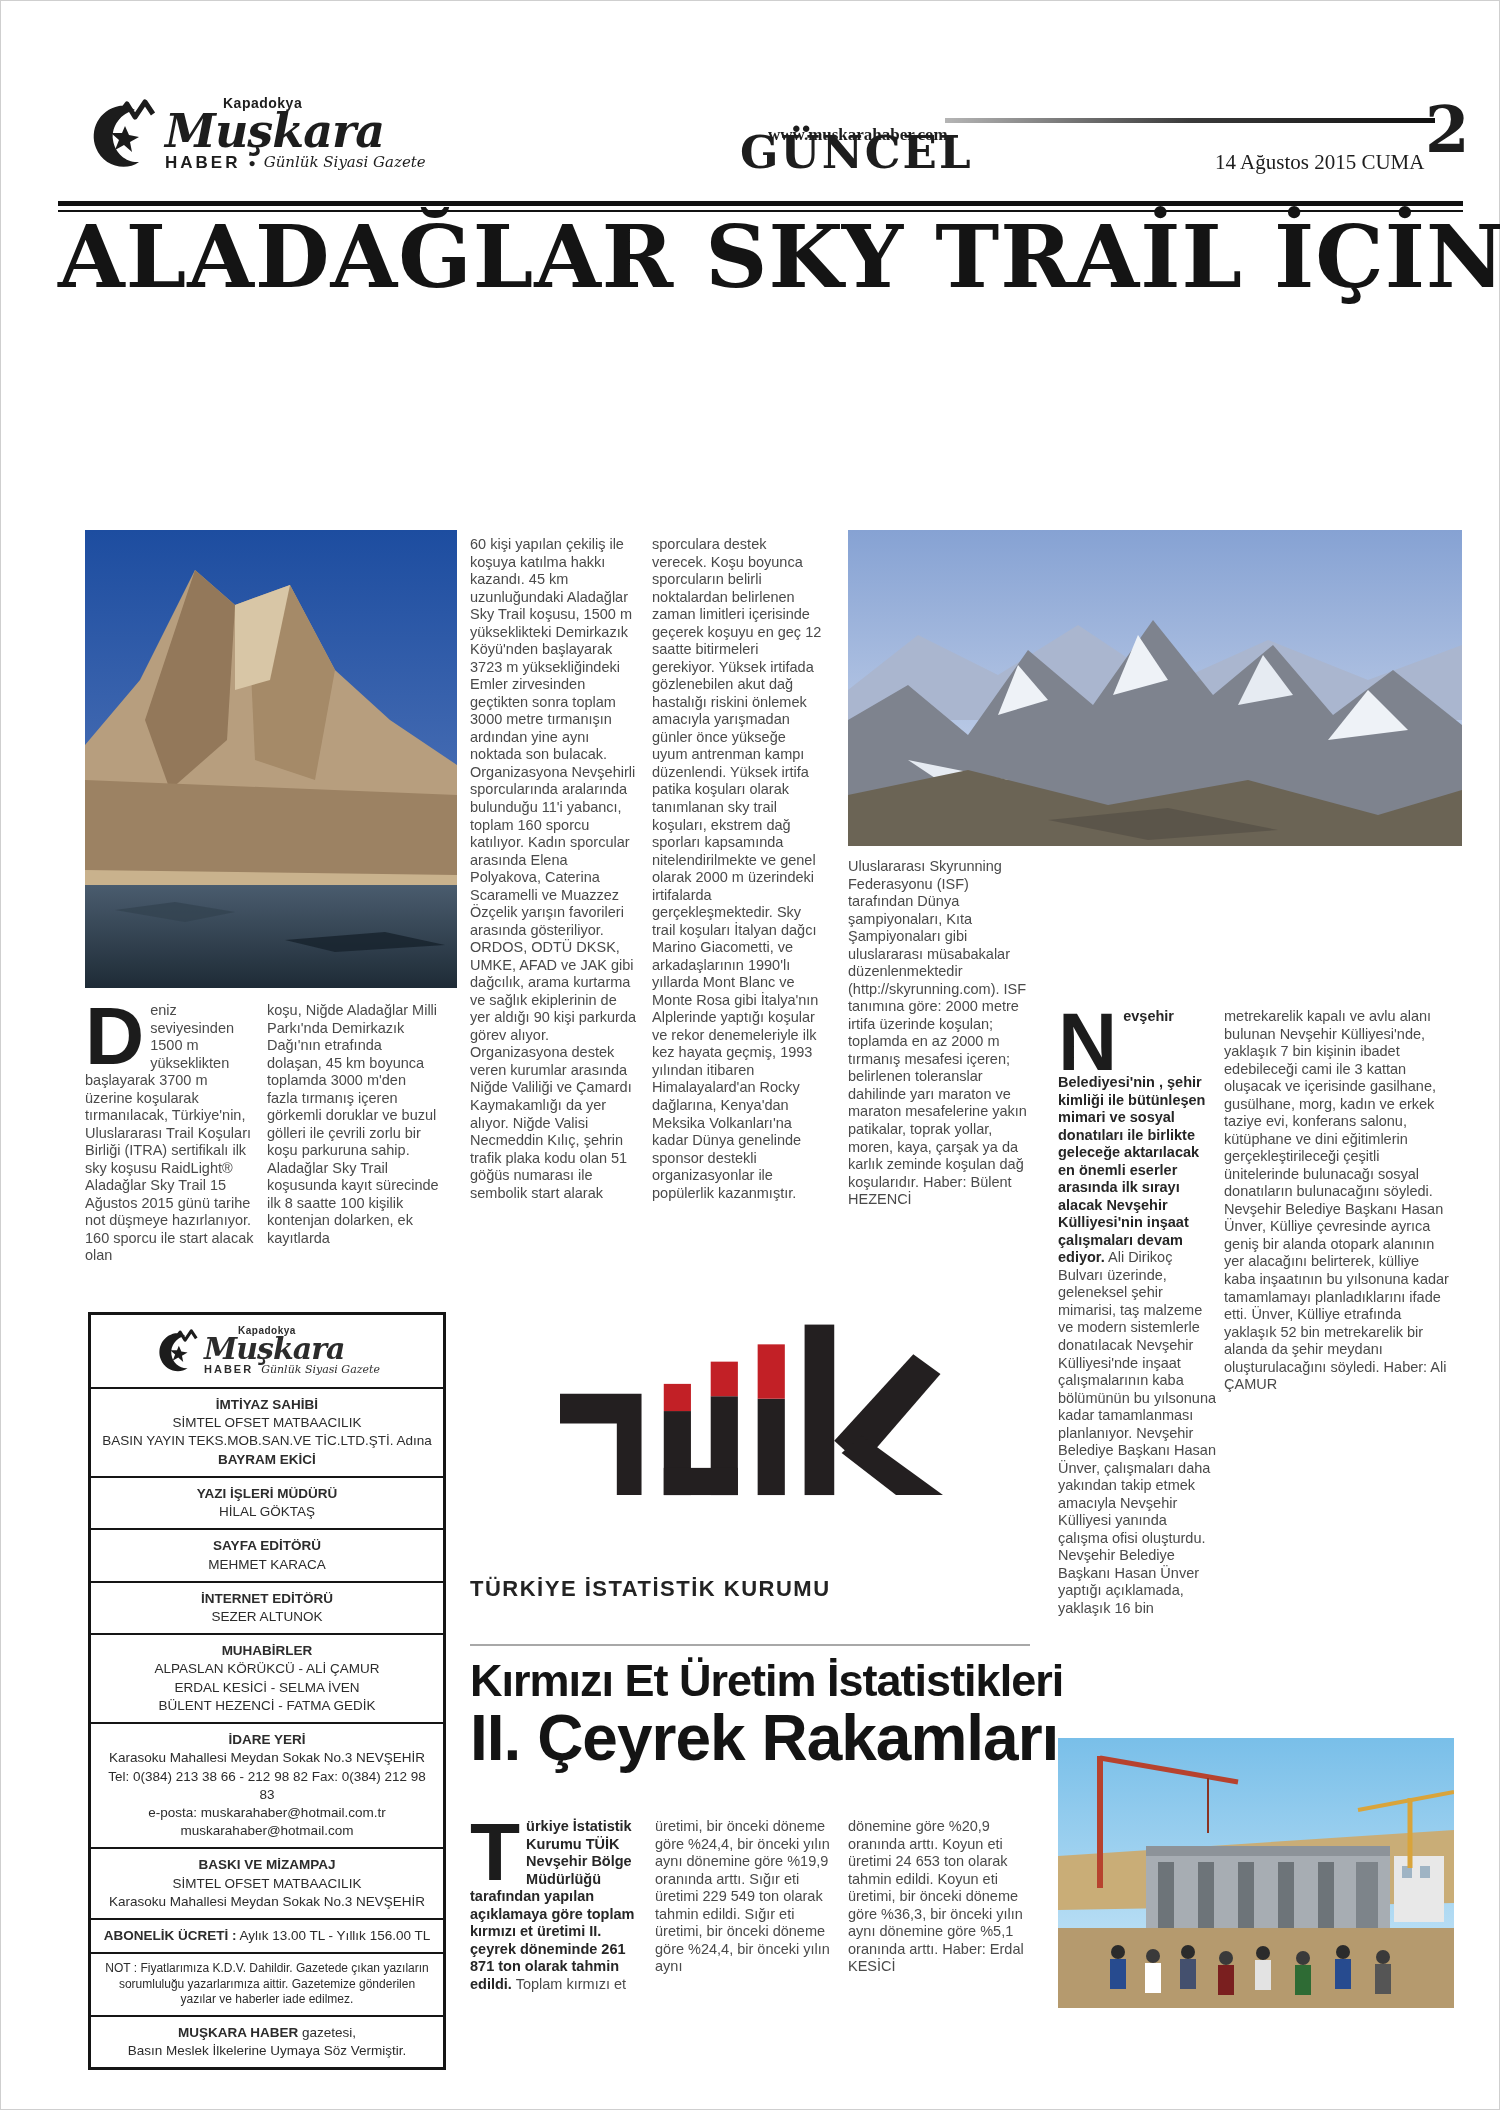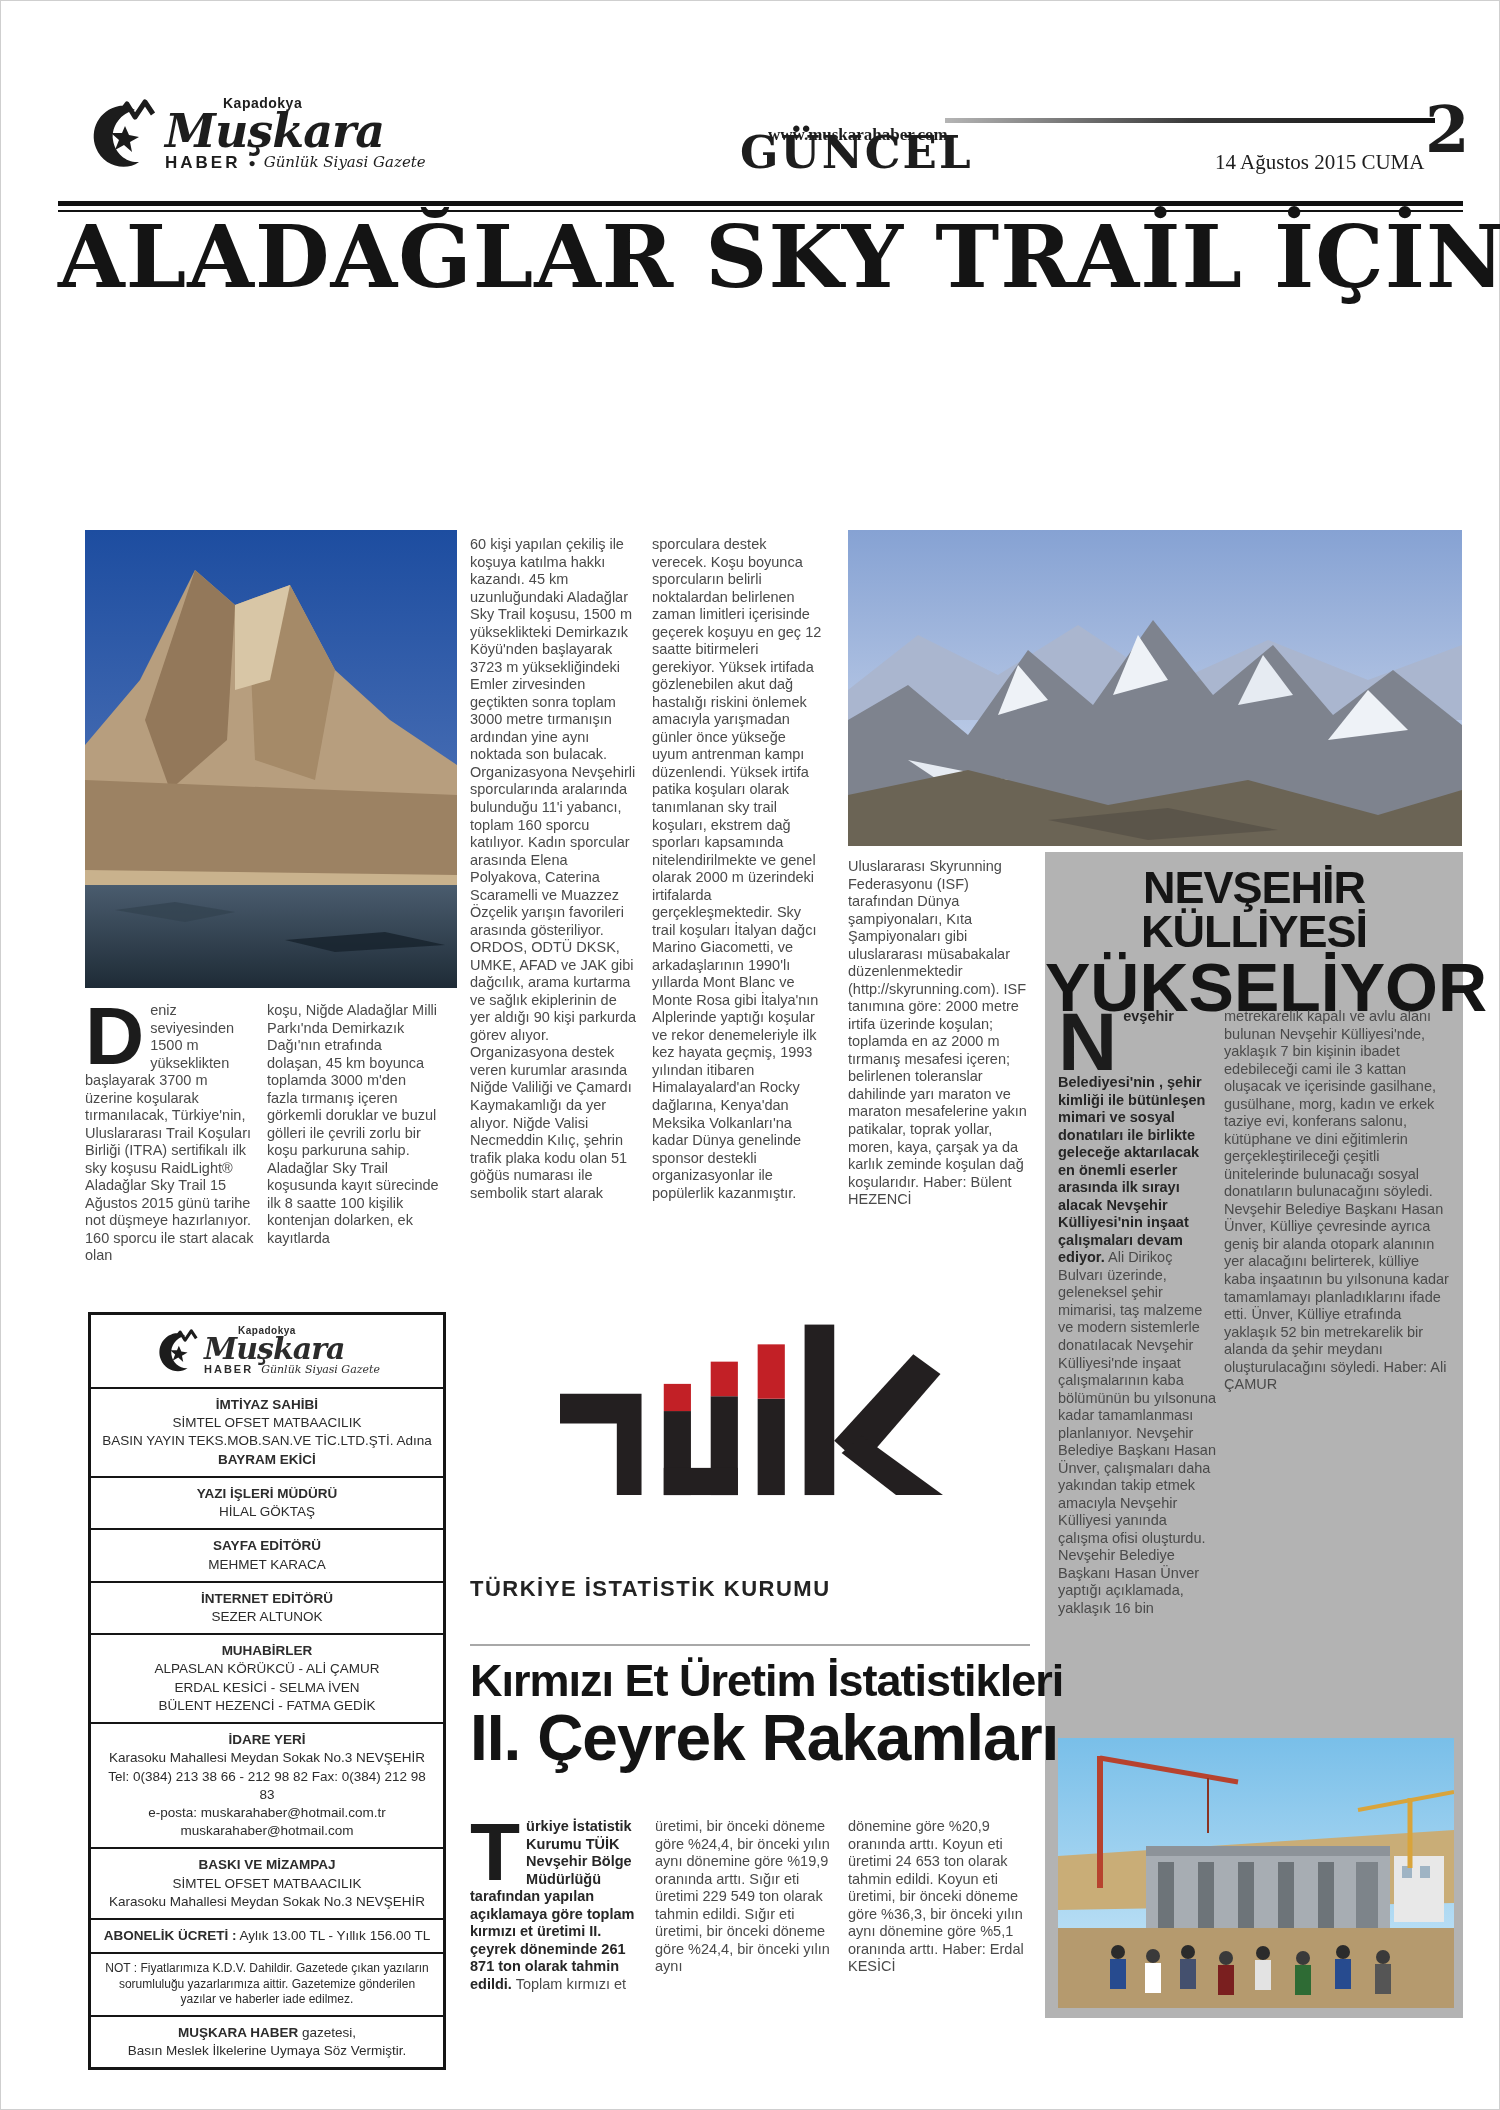--- a/index.html
+++ b/index.html
@@ -150,24 +150,20 @@
   <div class="abs col" style="left:470px;top:536px;width:170px;height:762px;">
     <p>60 kişi yapılan çekiliş ile koşuya katılma hakkı kazandı. 45 km uzunluğundaki Aladağlar Sky Trail koşusu, 1500 m yükseklikteki Demirkazık Köyü'nden başlayarak 3723 m yüksekliğindeki Emler zirvesinden geçtikten sonra toplam 3000 metre tırmanışın ardından yine aynı noktada son bulacak. Organizasyona Nevşehirli sporcularında aralarında bulunduğu 11'i yabancı, toplam 160 sporcu katılıyor. Kadın sporcular arasında Elena Polyakova, Caterina Scaramelli ve Muazzez Özçelik yarışın favorileri arasında gösteriliyor. ORDOS, ODTÜ DKSK, UMKE, AFAD ve JAK gibi dağcılık, arama kurtarma ve sağlık ekiplerinin de yer aldığı 90 kişi parkurda görev alıyor. Organizasyona destek veren kurumlar arasında Niğde Valiliği ve Çamardı Kaymakamlığı da yer alıyor. Niğde Valisi Necmeddin Kılıç, şehrin trafik plaka kodu olan 51 göğüs numarası ile sembolik start alarak</p>
   </div>
   <div class="abs col" style="left:652px;top:536px;width:172px;height:762px;">
     <p>sporculara destek verecek. Koşu boyunca sporcuların belirli noktalardan belirlenen zaman limitleri içerisinde geçerek koşuyu en geç 12 saatte bitirmeleri gerekiyor. Yüksek irtifada gözlenebilen akut dağ hastalığı riskini önlemek amacıyla yarışmadan günler önce yükseğe uyum antrenman kampı düzenlendi. Yüksek irtifa patika koşuları olarak tanımlanan sky trail koşuları, ekstrem dağ sporları kapsamında nitelendirilmekte ve genel olarak 2000 m üzerindeki irtifalarda gerçekleşmektedir. Sky trail koşuları İtalyan dağcı Marino Giacometti, ve arkadaşlarının 1990'lı yıllarda Mont Blanc ve Monte Rosa gibi İtalya'nın Alplerinde yaptığı koşular ve rekor denemeleriyle ilk kez hayata geçmiş, 1993 yılından itibaren Himalayalard'an Rocky dağlarına, Kenya'dan Meksika Volkanları'na kadar Dünya genelinde sponsor destekli organizasyonlar ile popülerlik kazanmıştır.</p>
   </div>
   <div class="abs col" style="left:848px;top:858px;width:182px;height:445px;">
     <p>Uluslararası Skyrunning Federasyonu (ISF) tarafından Dünya şampiyonaları, Kıta Şampiyonaları gibi uluslararası müsabakalar düzenlenmektedir (http://skyrunning.com). ISF tanımına göre: 2000 metre irtifa üzerinde koşulan; toplamda en az 2000 m tırmanış mesafesi içeren; belirlenen toleranslar dahilinde yarı maraton ve maraton mesafelerine yakın patikalar, toprak yollar, moren, kaya, çarşak ya da karlık zeminde koşulan dağ koşularıdır. Haber: Bülent HEZENCİ</p>
   </div>
 
-  <div class="abs graybox" style="left:1045px;top:852px;width:418px;height:1166px;">
-    <div class="impact t1" style="margin-top:14px;">NEVŞEHİR KÜLLİYESİ</div>
-    <div class="impact t2">YÜKSELİYOR</div>
-  </div>
   <div class="abs col" style="left:1058px;top:1008px;width:158px;height:722px;">
     <p><span class="dropcap big">N</span><span class="b">evşehir Belediyesi'nin , şehir kimliği ile bütünleşen mimari ve sosyal donatıları ile birlikte geleceğe aktarılacak en önemli eserler arasında ilk sırayı alacak Nevşehir Külliyesi'nin inşaat çalışmaları devam ediyor.</span> <span>Ali Dirikoç Bulvarı üzerinde, geleneksel şehir mimarisi, taş malzeme ve modern sistemlerle donatılacak Nevşehir Külliyesi'nde inşaat çalışmalarının kaba bölümünün bu yılsonuna kadar tamamlanması planlanıyor. Nevşehir Belediye Başkanı Hasan Ünver, çalışmaları daha yakından takip etmek amacıyla Nevşehir Külliyesi yanında çalışma ofisi oluşturdu. Nevşehir Belediye Başkanı Hasan Ünver yaptığı açıklamada, yaklaşık 16 bin</span></p>
   </div>
   <div class="abs col" style="left:1224px;top:1008px;width:228px;height:722px;">
     <p>metrekarelik kapalı ve avlu alanı bulunan Nevşehir Külliyesi'nde, yaklaşık 7 bin kişinin ibadet edebileceği cami ile 3 kattan oluşacak ve içerisinde gasilhane, gusülhane, morg, kadın ve erkek taziye evi, konferans salonu, kütüphane ve dini eğitimlerin gerçekleştirileceği çeşitli ünitelerinde bulunacağı sosyal donatıların bulunacağını söyledi. Nevşehir Belediye Başkanı Hasan Ünver, Külliye çevresinde ayrıca geniş bir alanda otopark alanının yer alacağını belirterek, külliye kaba inşaatının bu yılsonuna kadar tamamlamayı planladıklarını ifade etti. Ünver, Külliye etrafında yaklaşık 52 bin metrekarelik bir alanda da şehir meydanı oluşturulacağını söyledi. Haber: Ali ÇAMUR</p>
   </div>
 
   <div class="abs" style="left:1058px;top:1738px;">
     <svg width="396" height="270" viewBox="0 0 396 270">
       <defs>

